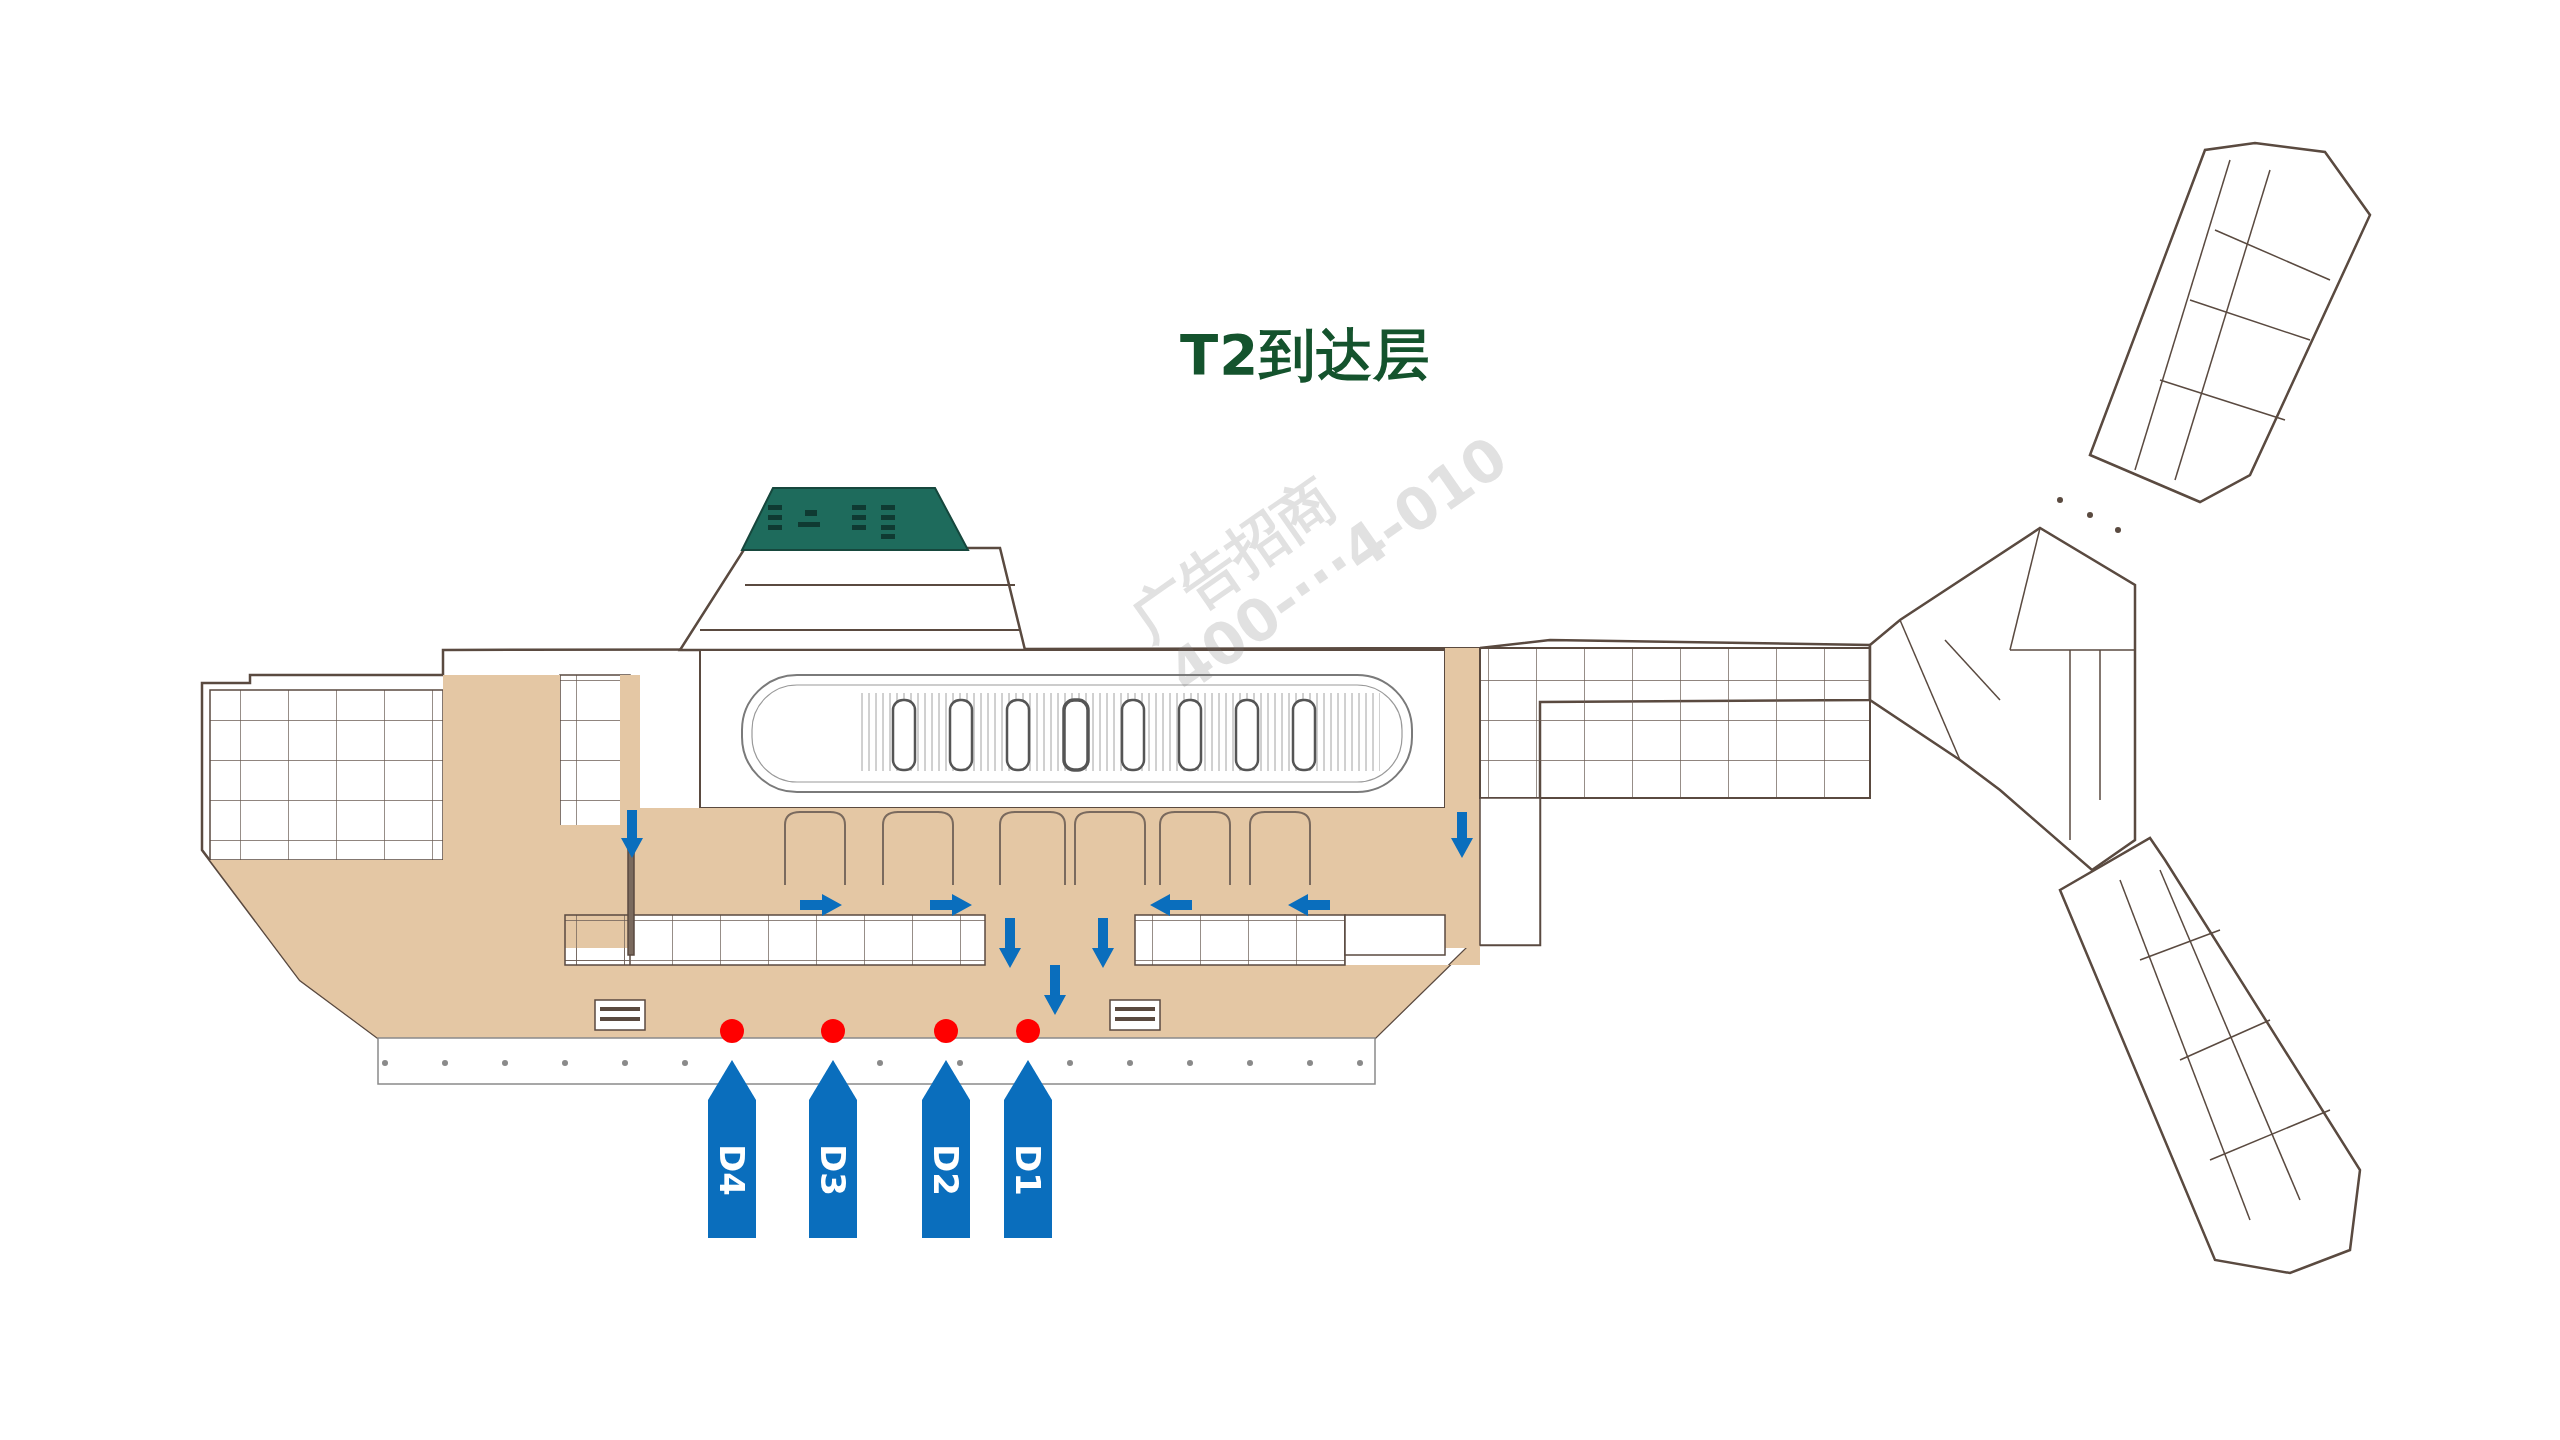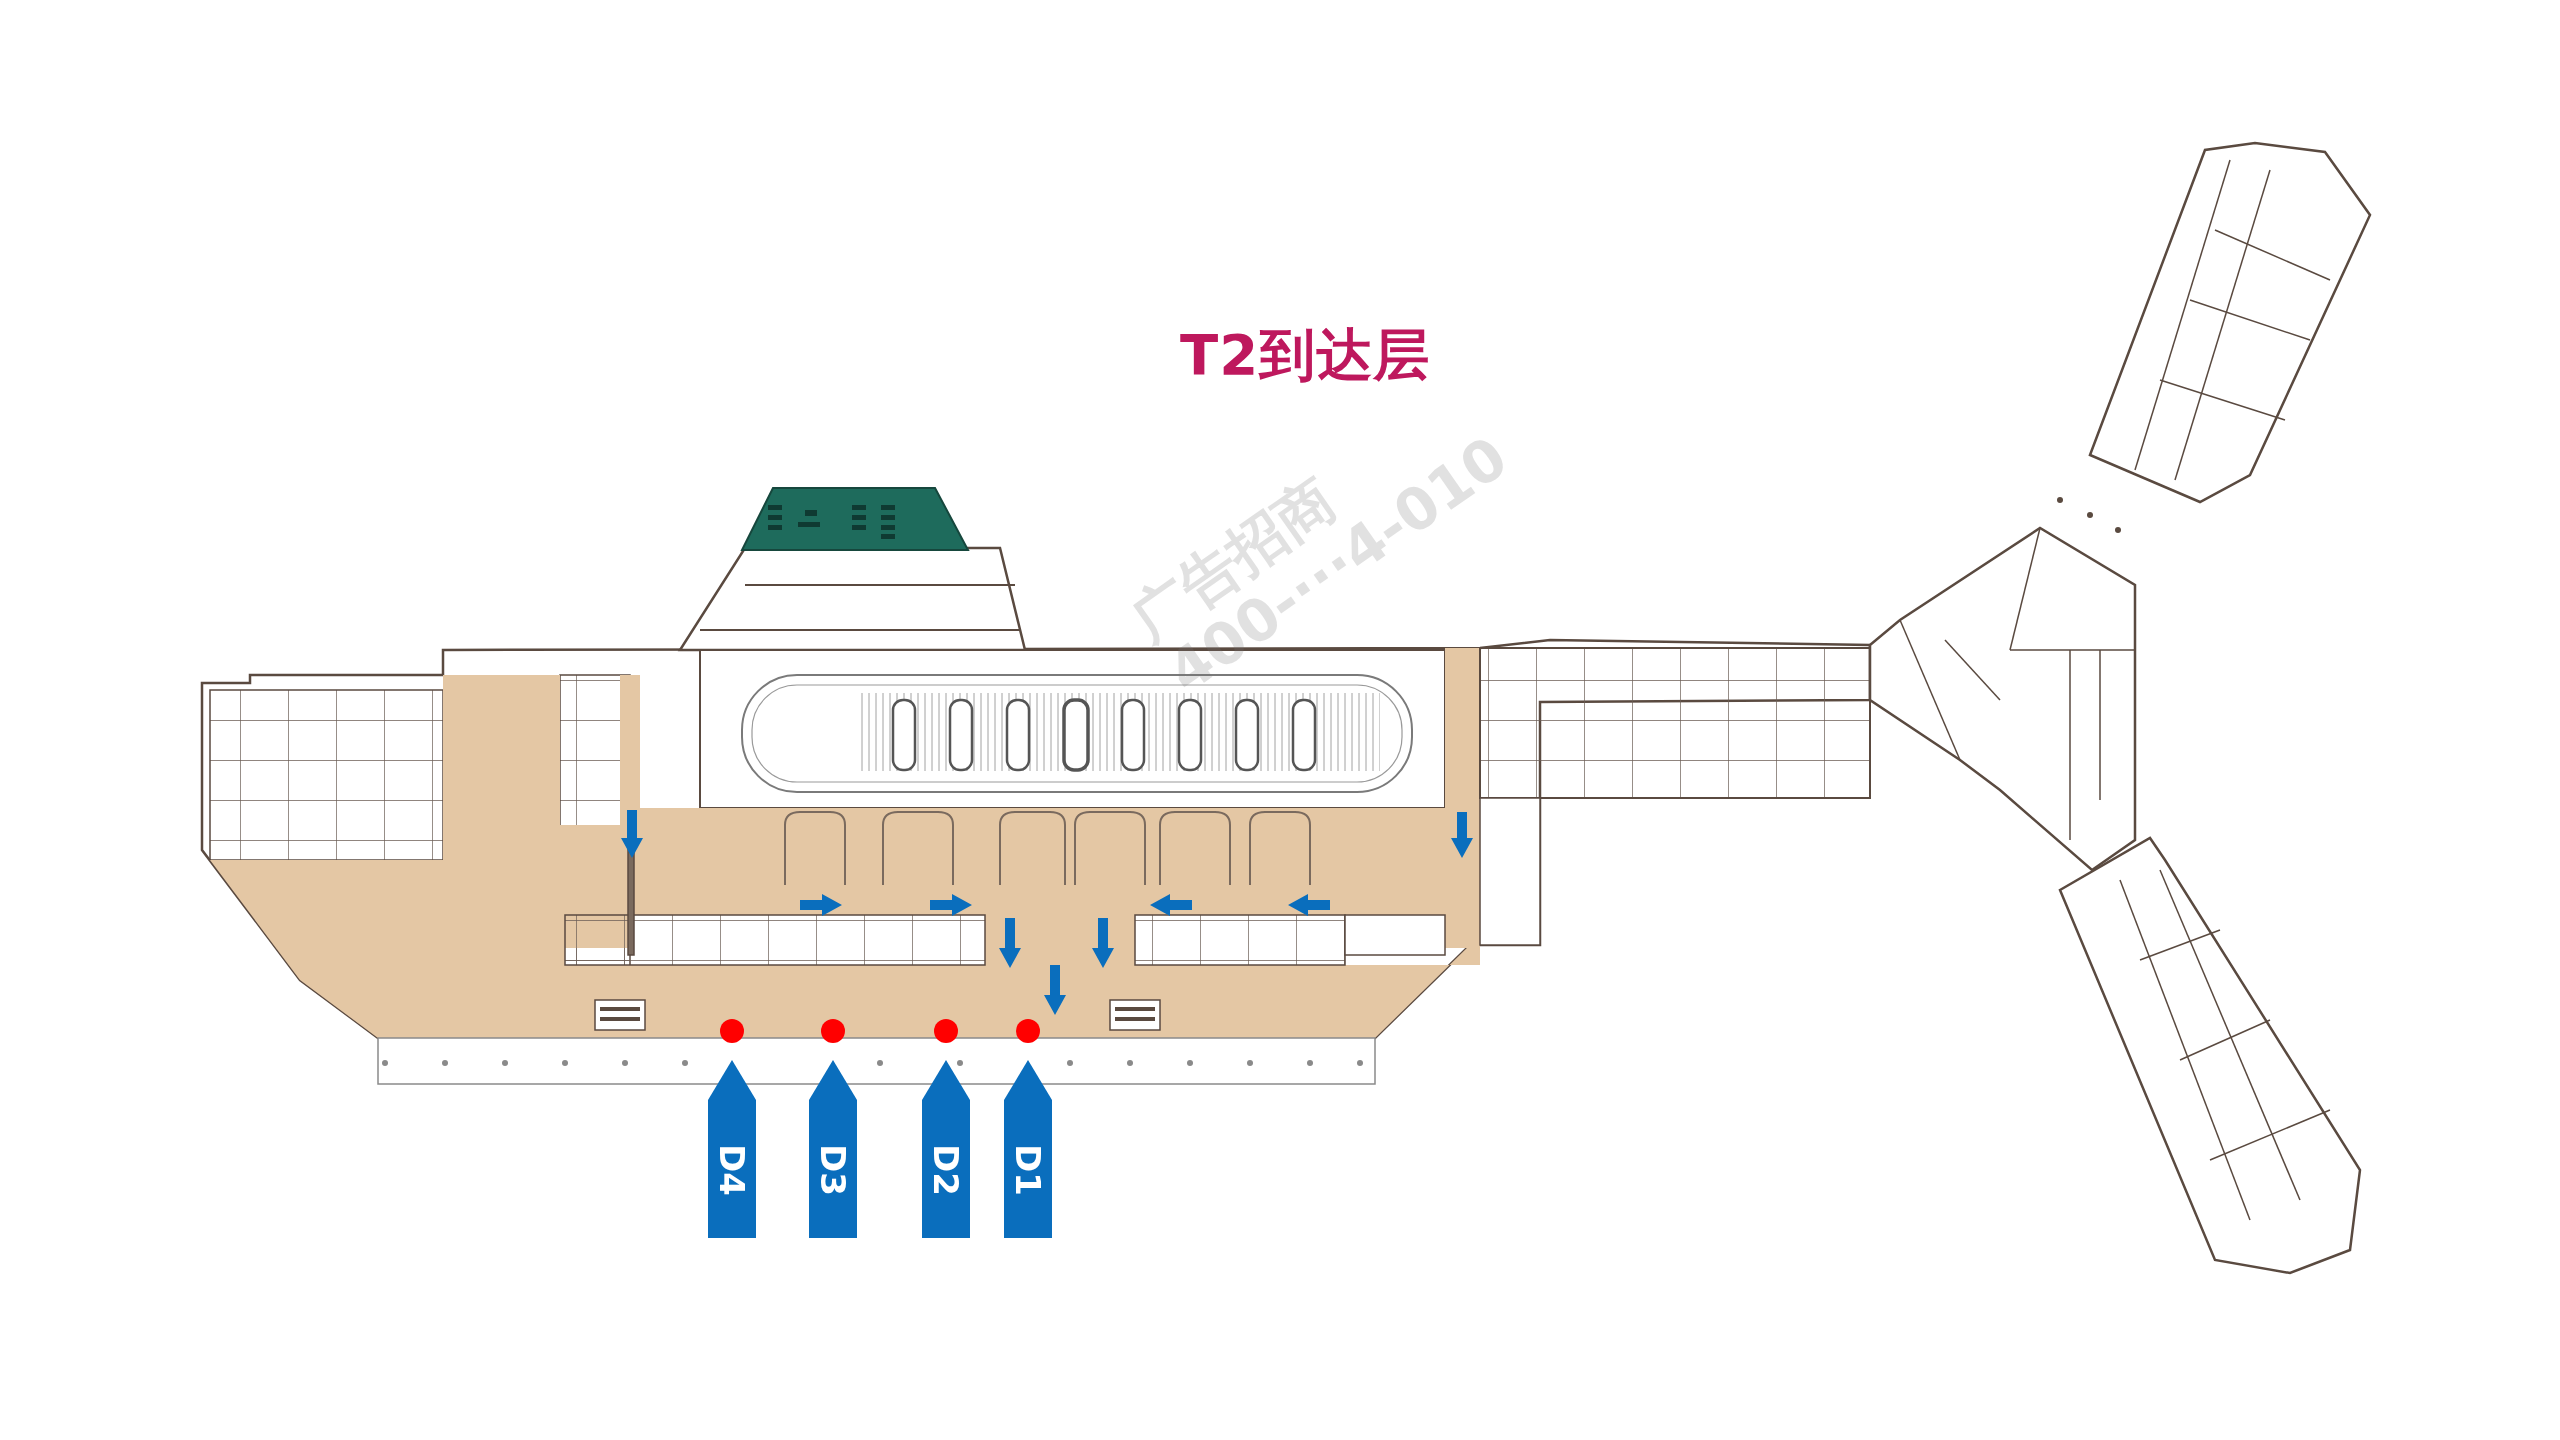--- a/index.html
+++ b/index.html
@@ -1,19 +1,19 @@
 <!DOCTYPE html>
 <html><head>
   <meta charset="utf-8">
   <style>
     html, body { margin: 0; padding: 0; background: #ffffff; }
     body { width: 2560px; height: 1440px; position: relative; overflow: hidden;
            font-family: "DejaVu Sans", "Liberation Sans", sans-serif; }
     #map-title { position: absolute; left: 1180px; top: 318px; font-size: 56px; font-weight: bold;
-                 color: #be185d; letter-spacing: 1px; white-space: nowrap; }
+                 color: #14532d; letter-spacing: 1px; white-space: nowrap; }
     #floorplan { position: absolute; left: 0; top: 0; }
     .watermark { position: absolute; left: 1120px; top: 600px; transform: rotate(-35deg);
                  transform-origin: left top; color: rgba(120,120,120,0.22); font-size: 58px;
                  font-weight: bold; white-space: nowrap; line-height: 64px; pointer-events: none; }
     .gate-arrow { position: absolute; width: 48px; top: 1060px; height: 178px; }
     .gate-arrow svg { position: absolute; left: 0; top: 0; }
     .gate-label { position: absolute; left: 0; top: 60px; width: 48px; height: 100px;
                   display: flex; align-items: center; justify-content: center; }
     .gate-label span { display: block; transform: rotate(90deg); color: #ffffff; font-size: 34px;
                        font-weight: bold; white-space: nowrap; font-family: "DejaVu Sans", sans-serif; }

